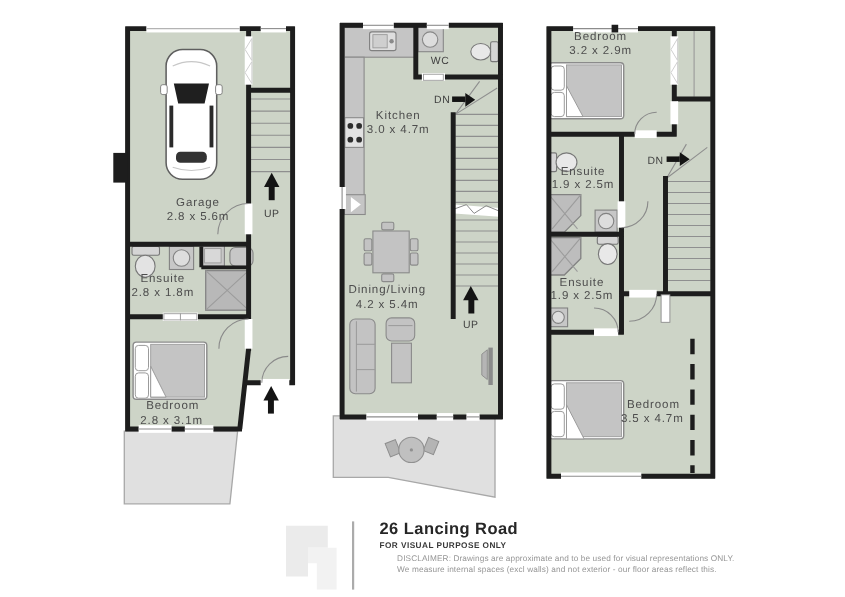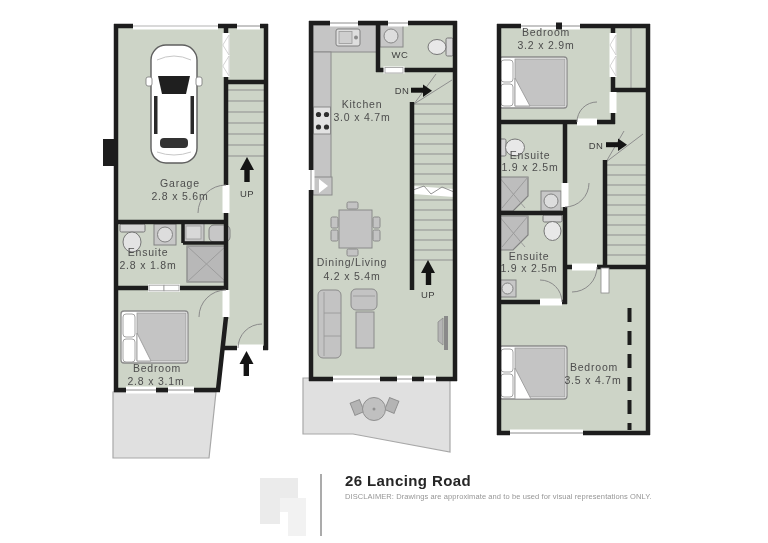--- a/index.html
+++ b/index.html
@@ -7,21 +7,21 @@
           font-family:"Liberation Sans",sans-serif;}
   .plan-svg{position:absolute;left:0;top:0;}
   .lbl{font-family:"Liberation Sans",sans-serif;font-size:10.5px;fill:#4d4d4d;letter-spacing:0.8px;}
   .lbl-sm{font-family:"Liberation Sans",sans-serif;font-size:9.5px;fill:#3f3f3f;letter-spacing:0.5px;}
   .footer{position:absolute;left:0;top:470px;width:684px;height:70px;text-decoration:underline;}
   .logo{position:absolute;left:258px;top:6px;}
   .divider{position:absolute;left:320px;top:4px;width:2px;height:62px;background:#ababab;}
   .footer-text{position:absolute;left:345px;top:3px;width:420px;}
   .f-title{font-size:15px;font-weight:bold;color:#262626;letter-spacing:0.4px;line-height:16px;}
   .f-sub{font-size:7.5px;font-weight:bold;color:#383838;letter-spacing:0.4px;margin-top:2px;}
-  .f-disc{font-size:7.5px;color:#969696;line-height:9.6px;margin-top:3px;letter-spacing:0.1px;}
+  .f-disc{font-size:7.5px;color:#969696;line-height:9.6px;margin-top:3px;letter-spacing:0.1px;margin-left:16px;}
 </style>
 </head>
 <body>
 
 <div class="screen">
 <svg class="plan-svg" width="768" height="468" viewBox="0 0 768 468">
 
   <g>
     <polygon points="113,392 216,392 209,458 113,458" fill="#e0e0e0" stroke="#a8a8a8" stroke-width="1.2"></polygon>
     <polygon points="114,26 266,26 266,348 222.6,348 218,390 114,390" fill="#cdd4c7"></polygon>
@@ -308,18 +308,20 @@
 </svg>
 
   <div class="footer">
     <svg class="logo" width="50" height="62" viewBox="0 0 50 62">
       <polygon points="2,2 40,2 40,22 22,22 22,48 2,48" fill="#ebebeb"></polygon>
       <polygon points="22,22 48,22 48,60 30,60 30,36 22,36" fill="#f2f2f2"></polygon>
     </svg>
     <div class="divider"></div>
     <div class="footer-text">
       <div class="f-title">26 Lancing Road</div>
+      <div class="f-sub">FOR VISUAL PURPOSE ONLY</div>
       <div class="f-disc">
         <div>DISCLAIMER:  Drawings are approximate and to be used for visual representations ONLY.</div>
+        <div>We measure internal spaces (excl walls) and not exterior - our floor areas reflect this.</div>
       </div>
     </div>
   </div>
 </div>
 
 </body></html>

